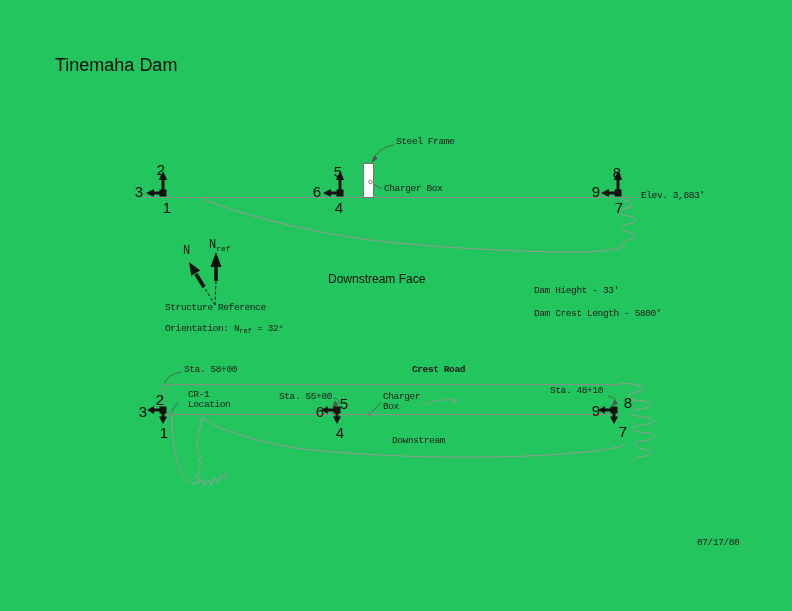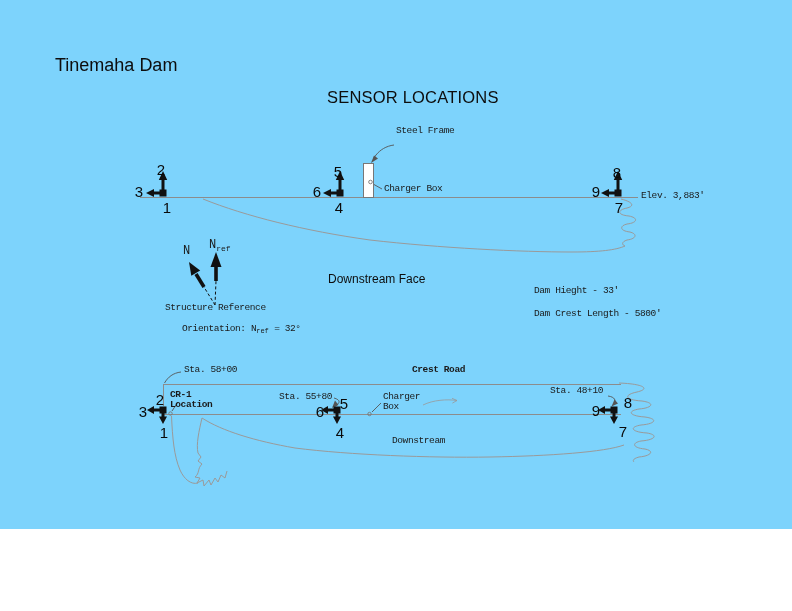--- a/index.html
+++ b/index.html
@@ -1,17 +1,17 @@
 <!DOCTYPE html>
 <html><head>
 <meta charset="utf-8">
 <style>
   html,body { margin:0; padding:0; background:#ffffff; }
   #canvas {
-    position:relative; width:792px; height:529px; background:#7dd3fc;
+    position:relative; width:792px; height:611px; background:#22c55e;
     font-family:"Liberation Sans", sans-serif; color:#111; overflow:hidden;
   }
   #diagram-svg { position:absolute; left:0; top:0; width:792px; height:611px; }
   .abs { position:absolute; }
   .t-title   { font-size:18px; color:#0d0d0d; }
   .t-sub     { font-size:12.5px; color:#0d0d0d; }
   .t-head    { font-size:16.5px; color:#0d0d0d; letter-spacing:0.2px; }
   .t-caption { font-size:12px; color:#0d0d0d; }
   .t-mono    { font-family:"Liberation Mono","DejaVu Sans Mono",monospace;
                font-size:9.5px; letter-spacing:-0.4px; color:#1a1a1a;
@@ -122,47 +122,46 @@
     <g fill="#111" stroke="#111">
       <rect x="610.5" y="406.5" width="7" height="7" stroke="none"></rect>
       <line x1="612" y1="410" x2="605" y2="410" stroke-width="3"></line>
       <polygon points="598,410 605,406 605,414" stroke="none"></polygon>
       <line x1="614" y1="413" x2="614" y2="417" stroke-width="3"></line>
       <polygon points="614,424 610,416.5 618,416.5" stroke="none"></polygon>
     </g>
   </svg>
 
   <div class="abs t-title" style="left:55px; top:55px;">Tinemaha Dam</div>
-  <div class="abs t-head" style="left:327px; top:88px;">SENSOR LOCATIONS</div>
 
-  <div class="abs t-mono" style="left:396px; top:126px;">Steel Frame</div>
+  <div class="abs t-mono" style="left:396px; top:137px;">Steel Frame</div>
   <div class="abs t-mono" style="left:384px; top:184px;">Charger Box</div>
   <div class="abs t-mono" style="left:641px; top:191px;">Elev. 3,883'</div>
   <div class="abs t-caption" style="left:328px; top:272px;">Downstream Face</div>
   <div class="abs t-mono" style="left:534px; top:288px;margin-top:21px;">Dam Crest Length - 5800'</div>
   <div class="abs t-mono" style="left:534px; top:286px;">Dam Hieght - 33'</div>
 
   <div class="num" style="left:161px; top:169px;">2</div>
   <div class="num" style="left:139px; top:191px;">3</div>
   <div class="num" style="left:167px; top:207px;">1</div>
   <div class="num" style="left:338px; top:171px;">5</div>
   <div class="num" style="left:317px; top:191px;">6</div>
   <div class="num" style="left:339px; top:207px;">4</div>
   <div class="num" style="left:617px; top:172px;">8</div>
   <div class="num" style="left:596px; top:191px;">9</div>
   <div class="num" style="left:619px; top:207px;">7</div>
 
   <div class="abs t-mono-lg" style="left:183px; top:244px;">N</div>
   <div class="abs t-mono-lg" style="left:209px; top:238px;"><span>N</span><span class="sub2">ref</span></div>
   <div class="abs t-mono" style="left:165px; top:303px;">Structure Reference</div>
-  <div class="abs t-mono" style="left:182px; top:324px;"><span>Orientation: N</span><span class="sub">ref</span><span> = 32°</span></div>
+  <div class="abs t-mono" style="left:165px; top:324px;"><span>Orientation: N</span><span class="sub">ref</span><span> = 32°</span></div>
 
   <div class="abs t-mono" style="left:412px; top:365px;font-weight:bold;">Crest Road</div>
   <div class="abs t-mono" style="left:184px; top:365px;">Sta. 58+00</div>
-  <div class="abs t-mono" style="left:170px; top:390px;font-weight:bold;"><span>CR-1</span><br><span>Location</span></div>
+  <div class="abs t-mono" style="left:188px; top:390px;"><span>CR-1</span><br><span>Location</span></div>
   <div class="abs t-mono" style="left:279px; top:392px;font-family:Liberation Mono, monospace;">Sta. 55+80</div>
   <div class="abs t-mono" style="left:383px; top:392px;"><span>Charger</span><br><span>Box</span></div>
   <div class="abs t-mono" style="left:550px; top:386px;">Sta. 48+10</div>
   <div class="abs t-mono" style="left:392px; top:436px;">Downstream</div>
 
   <div class="num" style="left:160px; top:399px;">2</div>
   <div class="num" style="left:143px; top:411px;">3</div>
   <div class="num" style="left:164px; top:432px;">1</div>
   <div class="num" style="left:344px; top:403px;">5</div>
   <div class="num" style="left:320px; top:411px;">6</div>

